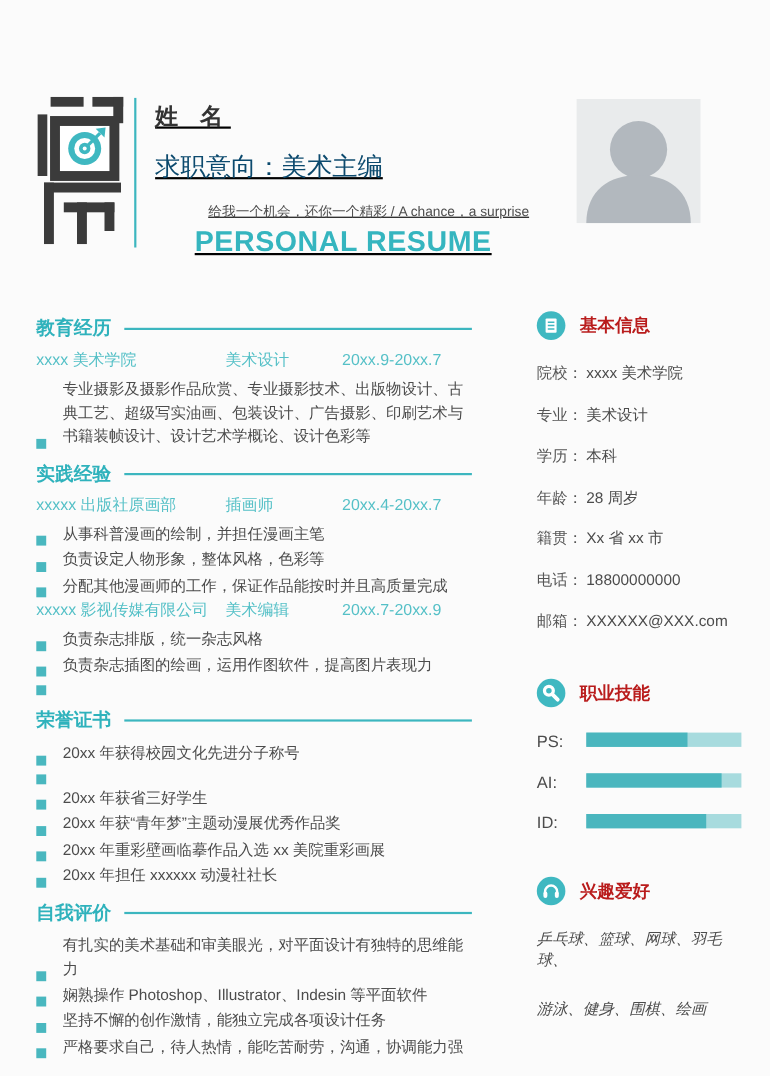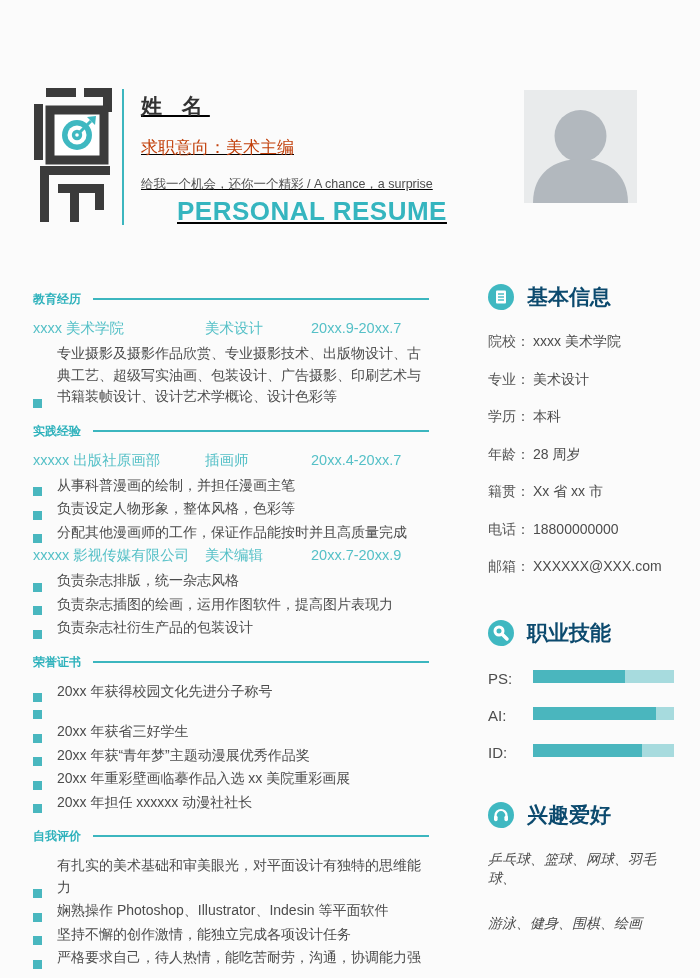--- a/index.html
+++ b/index.html
@@ -5,52 +5,52 @@
   * { margin:0; padding:0; box-sizing:border-box; }
   html,body { background:#fbfbfb; }
   body { font-family:"Liberation Sans","DejaVu Sans",sans-serif; }
   .page { position:relative; width:700px; height:978px; background:#fbfbfb; overflow:hidden; }
 
   
   .logo { position:absolute; left:34px; top:88px; width:80px; height:134px; }
   .vline { position:absolute; left:122px; top:89px; width:2px; height:136px; background:#3CB6BF; }
   .header-text { position:absolute; left:141px; top:92px; width:340px;text-decoration:underline; }
   .h-name { font-size:21px; font-weight:bold; color:#333; letter-spacing:7px; }
-  .h-objective { margin-top:16px; font-size:17px; color:#c2410c; }
-  .h-tagline { margin-top:17px; font-size:12.5px; color:#4e4e4e; }
+  .h-objective { margin-top:16px; font-size:23px; color:#0c4a6e; }
+  .h-tagline { margin-top:17px; font-size:12.5px; color:#4e4e4e;text-align:right; }
   .h-subtitle { margin-top:3px; font-size:26px; font-weight:800; color:#35B5BF; letter-spacing:0.5px;margin-left:36px; }
 
   .photo { position:absolute; left:524px; top:90px; width:113px; height:113px; }
 
   
   .col-left { position:absolute; left:33px; top:289px; width:396px; }
   .col-right { position:absolute; left:488px; top:283px; width:186px; }
 
   
   .sec { margin-bottom:13px; }
   .sec-head { display:flex; align-items:center; margin-bottom:9px; }
-  .sec-title { font-size:12px; font-weight:bold; color:#2FB2BC; line-height:20px; white-space:nowrap; }
+  .sec-title { font-size:17px; font-weight:bold; color:#2FB2BC; line-height:20px; white-space:nowrap; }
   .sec-line { flex:1; height:2px; background:#3CB6BF; margin-left:12px; }
 
   
   .entry-row { display:flex; align-items:baseline; color:#55C0C7; font-size:14.5px; line-height:21px; margin-bottom:4px; }
   .entry-org { flex:1; }
   .entry-role { width:106px; }
   .entry-period { width:118px; }
 
   
   .blist { }
   .li { display:flex; align-items:flex-end; margin-bottom:2px; }
   .sq { flex:none; width:9px; height:9px; background:#49B7BF; margin-top:6px; margin-right:15px; }
   .li-text { font-size:14px; color:#4c4c4c; line-height:21.5px; }
 
   
   .side-head { display:flex; align-items:center; }
   .side-circle { flex:none; width:26px; height:26px; border-radius:50%; background:#3FB8C1; display:flex; align-items:center; justify-content:center; }
-  .side-title { margin-left:13px; font-size:21px; font-weight:bold; color:#0c4a6e;font-family:Liberation Serif, serif; }
+  .side-title { margin-left:13px; font-size:16px; font-weight:bold; color:#b91c1c;font-family:Liberation Serif, serif; }
 
   .info-rows { margin-top:21px; }
   .info-row { display:flex; font-size:14px; line-height:19px; margin-bottom:18.5px; }
   .info-label { width:45px; color:#555; }
   .info-value { color:#4c4c4c; }
 
   .skills-block { margin-top:43px; }
   .skill-rows { margin-top:23px; }
   .skill-row { display:flex; align-items:flex-start; margin-bottom:21px; height:16px; }
   .skill-label { width:45px; font-size:15px; color:#4c4c4c; }
@@ -169,21 +169,20 @@
             <span class="li-text">负责杂志排版，统一杂志风格</span>
           </div>
 
           <div class="li">
             <span class="sq"></span>
             <span class="li-text">负责杂志插图的绘画，运用作图软件，提高图片表现力</span>
           </div>
 
           <div class="li">
             <span class="sq"></span>
-            <span class="li-text">负责杂志社衍生产品的包装设计</span>
           </div>
         </div>
     </section>
 
     <section class="sec">
       <div class="sec-head">
         <span class="sec-title">荣誉证书</span>
         <span class="sec-line"></span>
       </div>
       <div class="blist">

